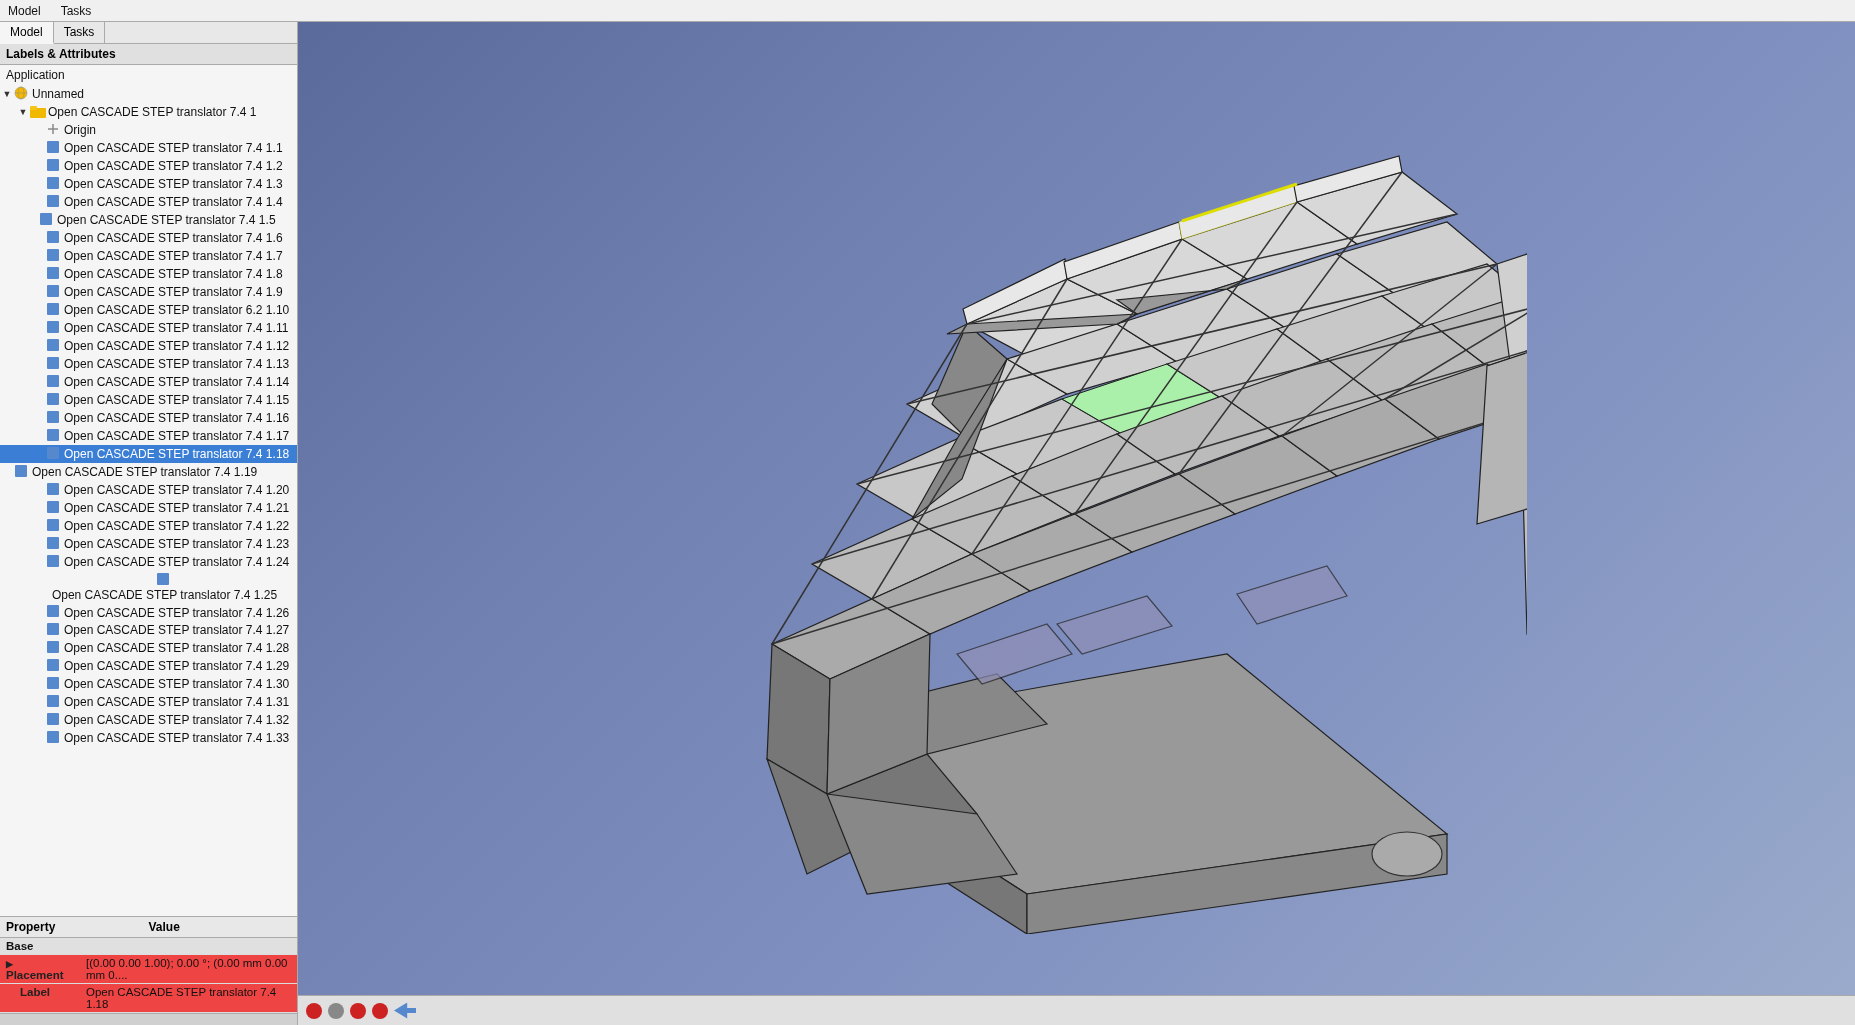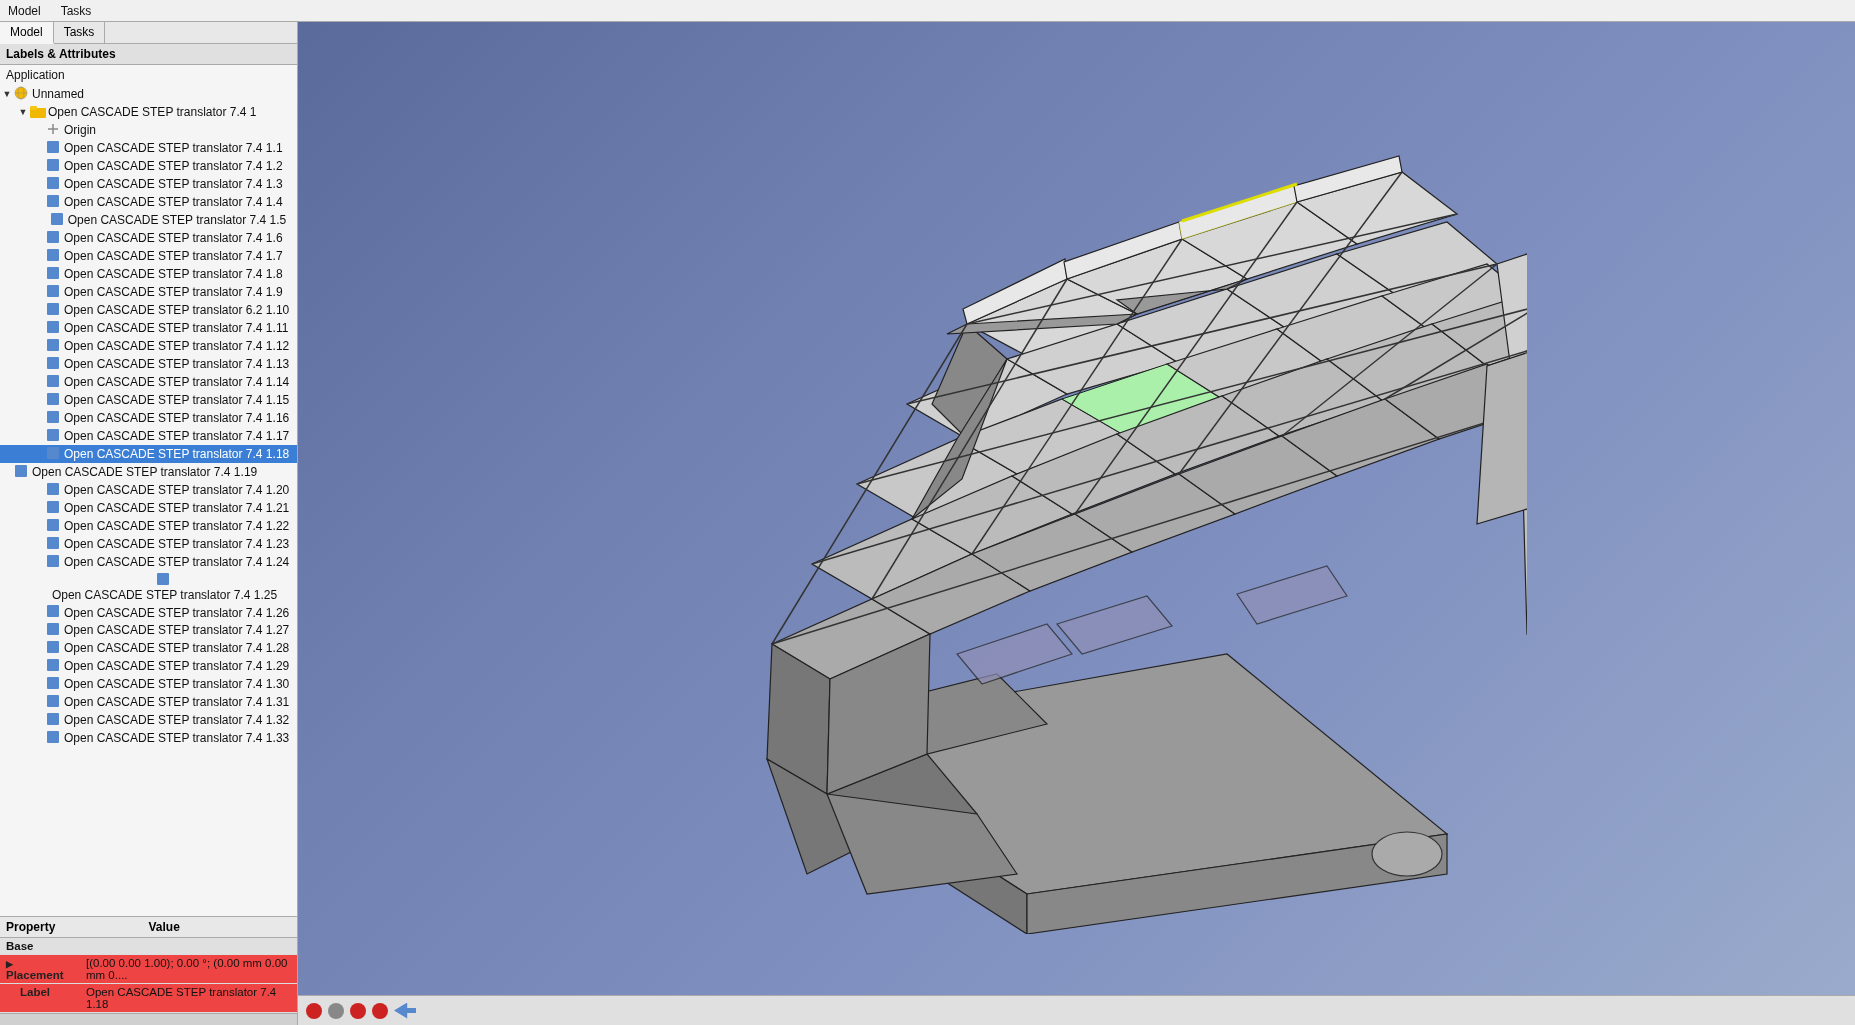--- a/index.html
+++ b/index.html
@@ -268,21 +268,21 @@
             </svg></span>
           <span class="tree-label">Open CASCADE STEP translator 7.4 1.3</span>
         </div>
         <div class="tree-node" style="padding-left: 32px;">
           <span style="width: 14px; display: inline-block;"></span>
           <span class="tree-icon"><svg width="14" height="14" viewBox="0 0 14 14">
               <rect x="1" y="1" width="12" height="12" rx="1" fill="#5588cc"></rect>
             </svg></span>
           <span class="tree-label">Open CASCADE STEP translator 7.4 1.4</span>
         </div>
-        <div class="tree-node" style="padding-left: 25px; justify-content: center;">
+        <div class="tree-node" style="padding-left: 25px;">
           <span style="width: 14px; display: inline-block;"></span>
           <span class="tree-icon"><svg width="14" height="14" viewBox="0 0 14 14">
               <rect x="1" y="1" width="12" height="12" rx="1" fill="#5588cc"></rect>
             </svg></span>
           <span class="tree-label">Open CASCADE STEP translator 7.4 1.5</span>
         </div>
         <div class="tree-node" style="padding-left: 32px;">
           <span style="width: 14px; display: inline-block;"></span>
           <span class="tree-icon"><svg width="14" height="14" viewBox="0 0 14 14">
               <rect x="1" y="1" width="12" height="12" rx="1" fill="#5588cc"></rect>

